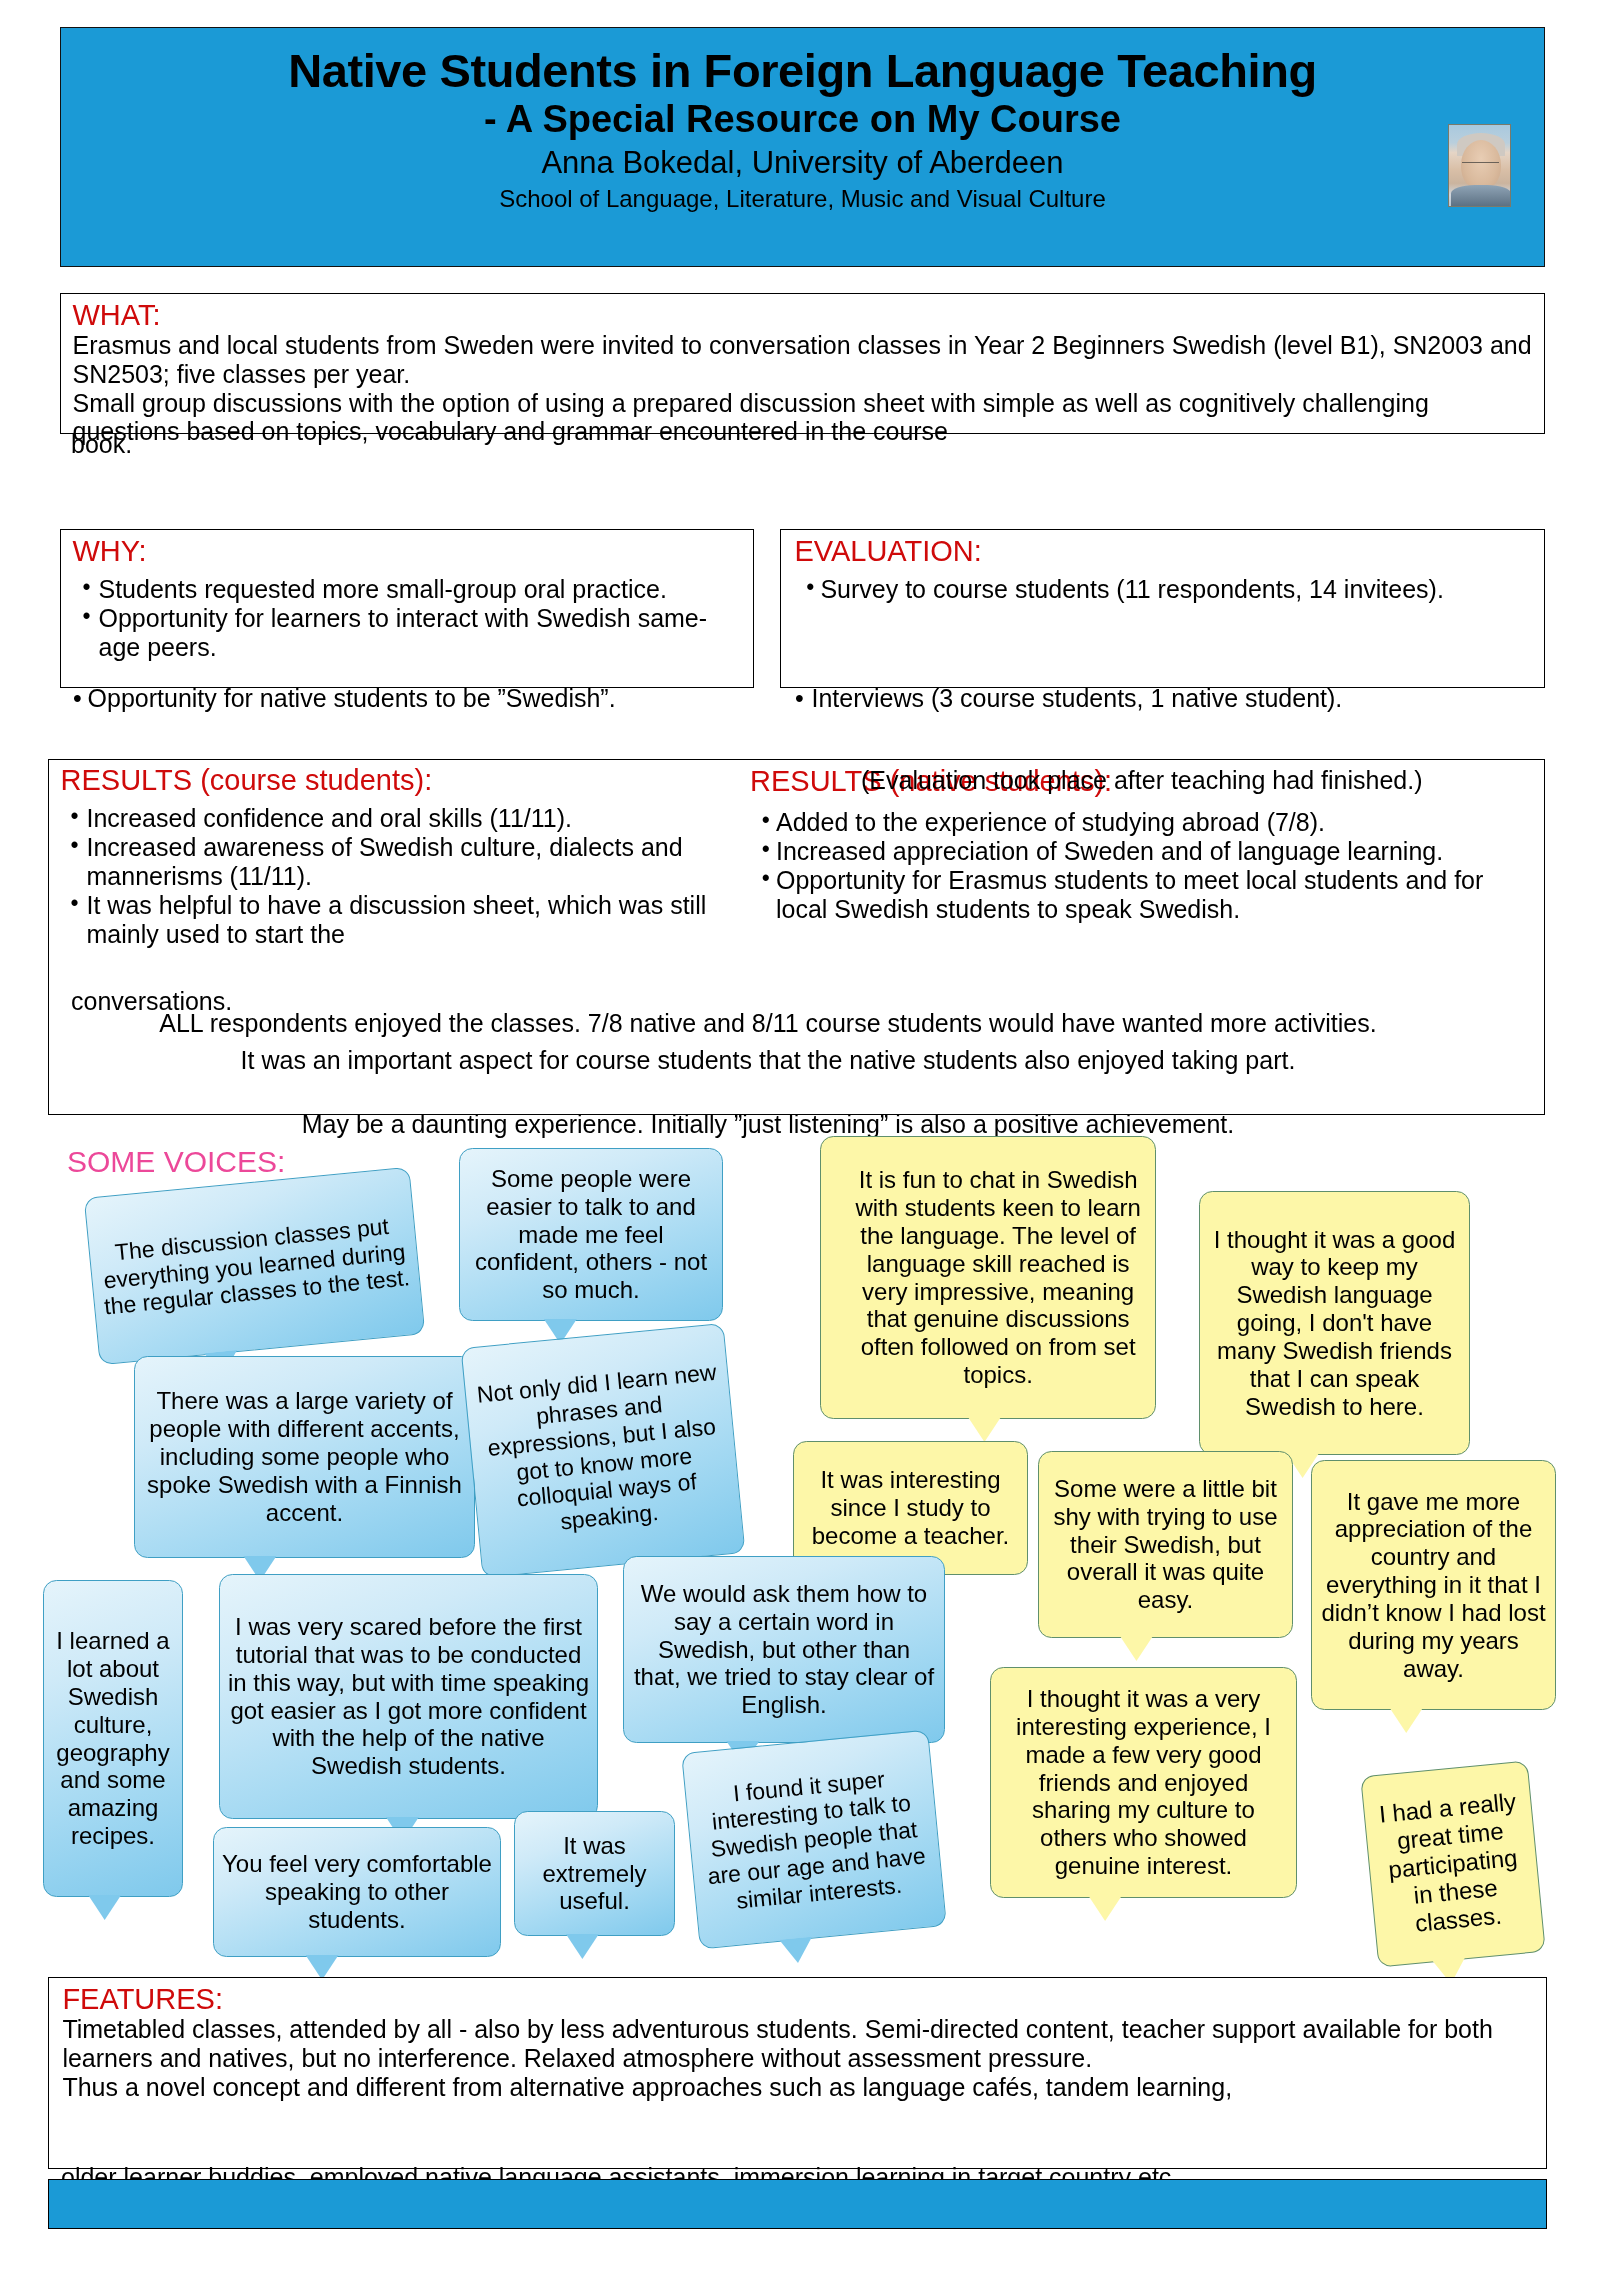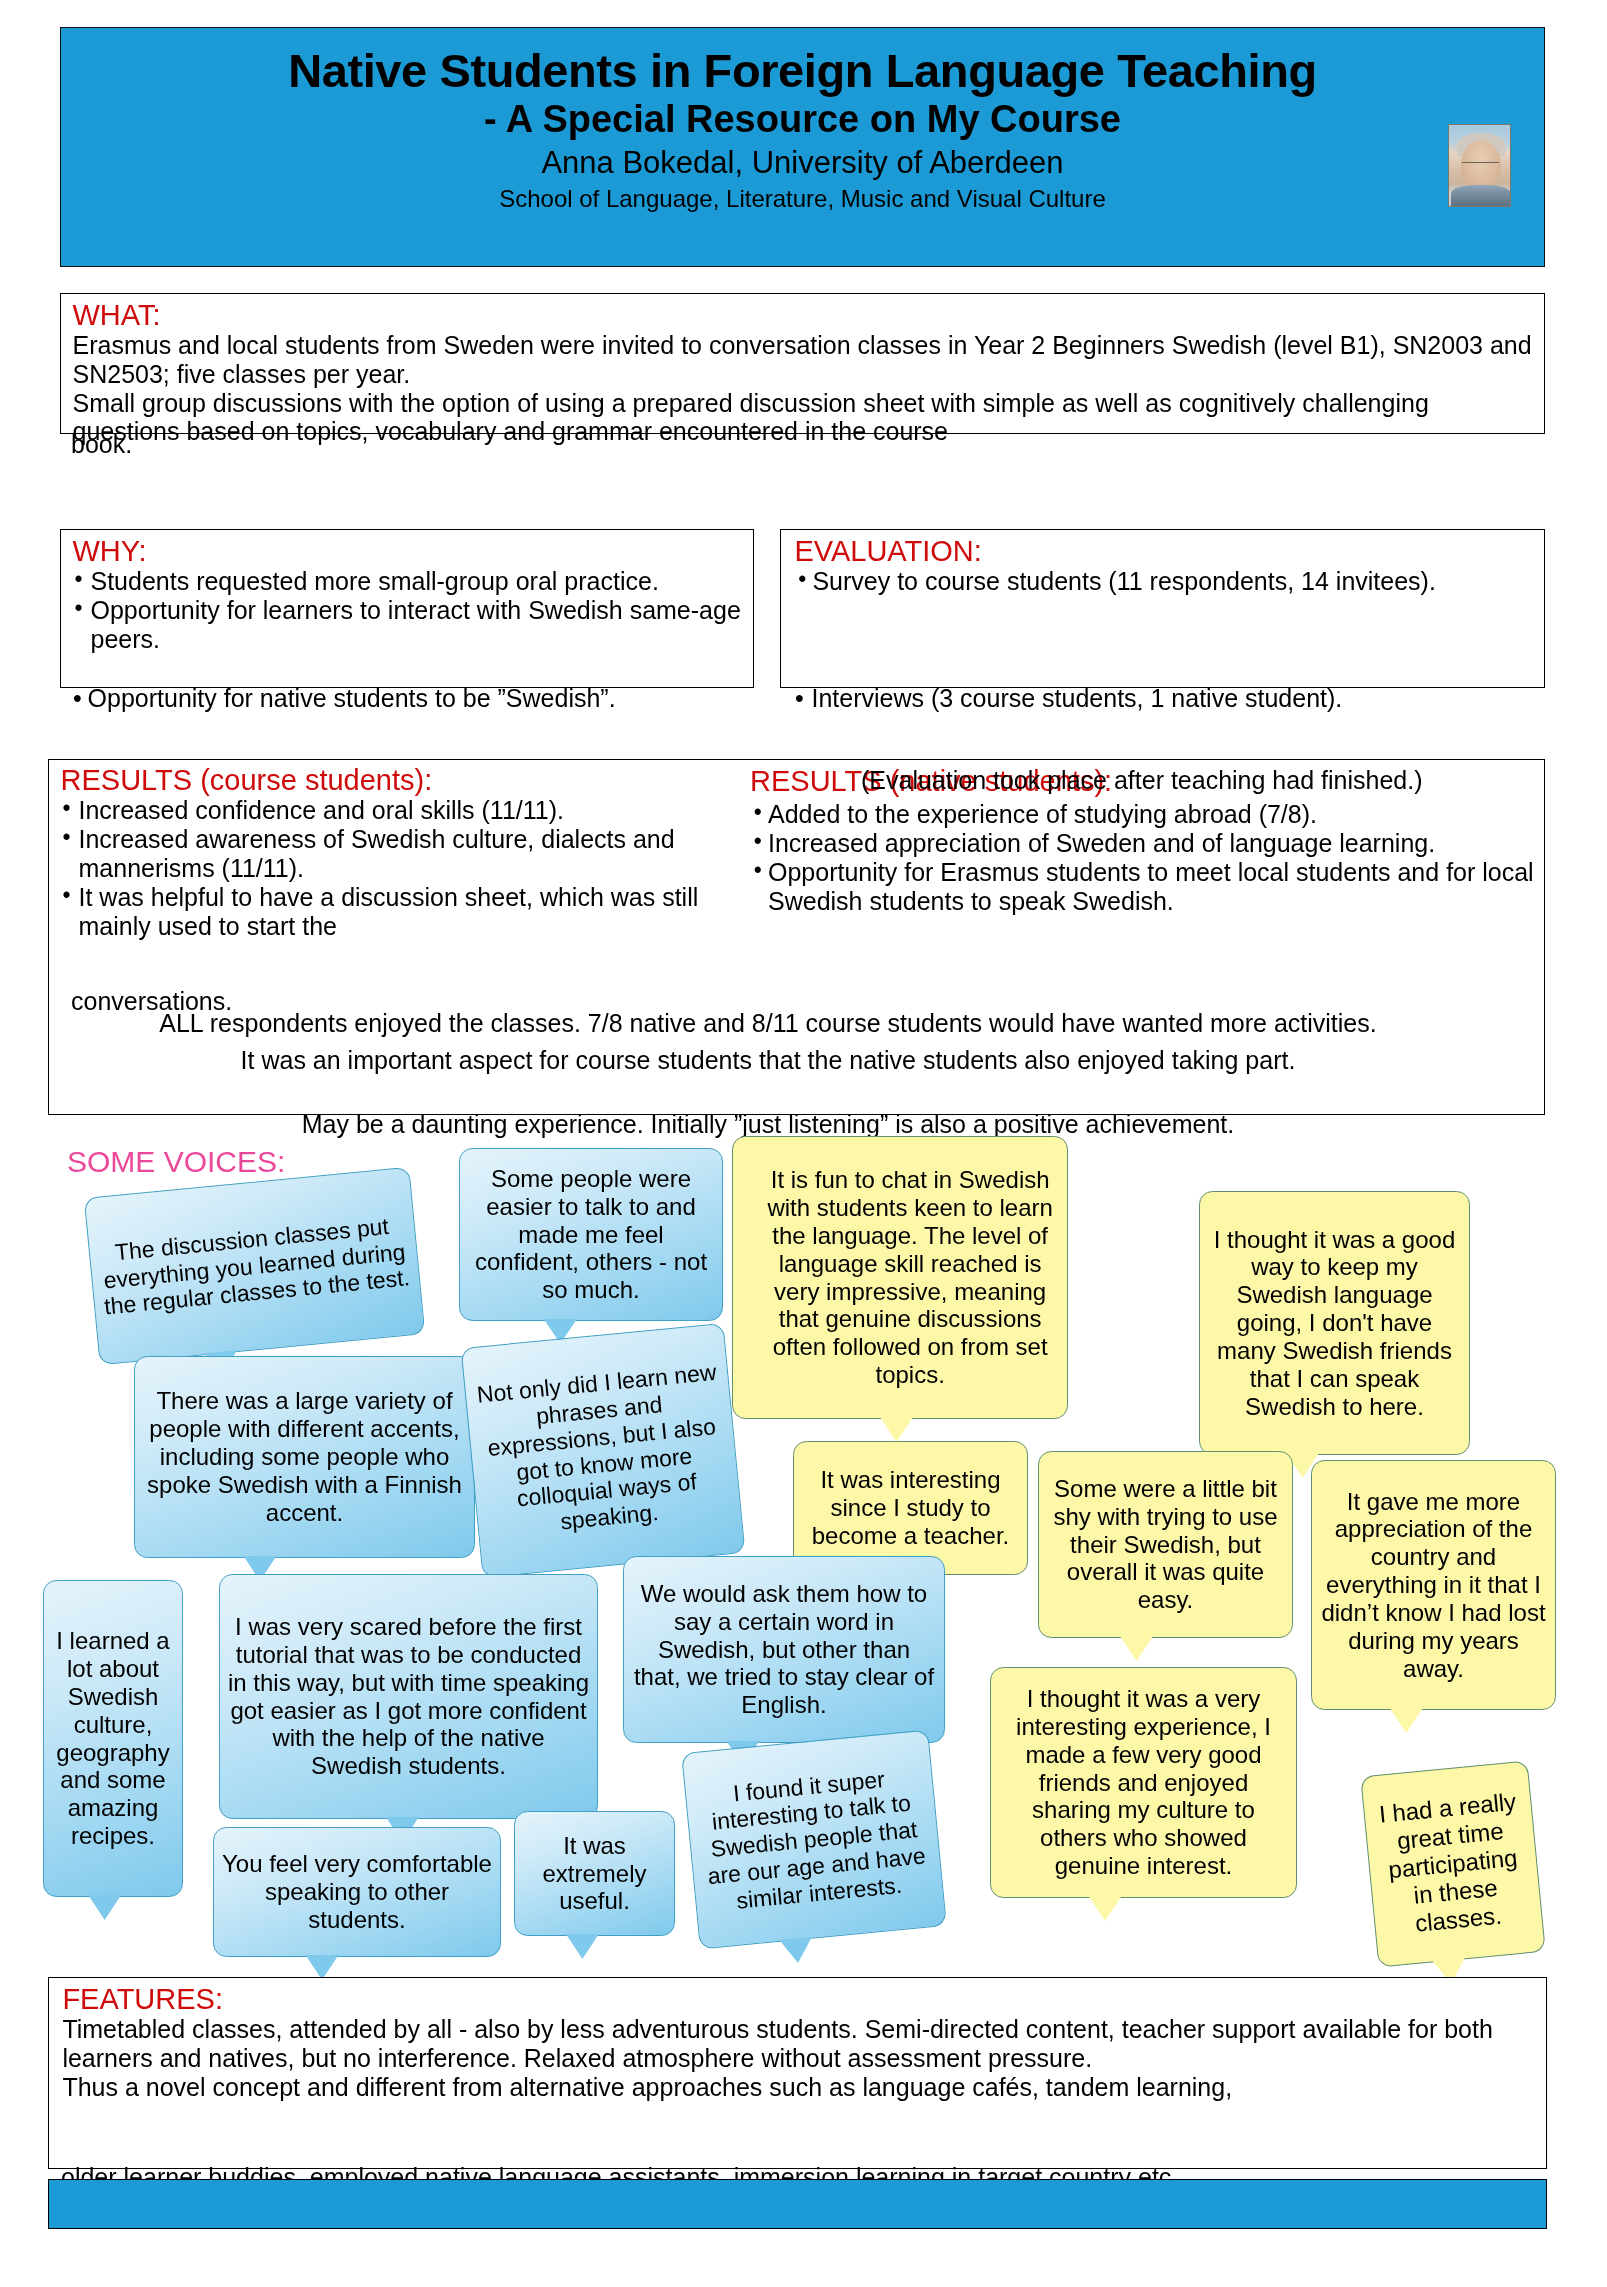--- a/index.html
+++ b/index.html
@@ -50,21 +50,21 @@
   }
 
   
   .box{
     position:absolute; box-sizing:border-box; background:#fff;
     border:1.9px solid #000; overflow:visible;
   }
   .box.thin{border-width:1px;padding-left:40px;}
   .sec-head{color:#cf0a0a; font-size:29px; line-height:1.08; white-space:nowrap;}
   .bodytxt{font-size:25px; color:#000; line-height:1.15;}
-  ul.bl{margin:0; padding:0; list-style:none;}
+  ul.bl{margin:8px; padding:0; list-style:none;}
   ul.bl li{
     position:relative; padding-left:18px; font-size:25px; line-height:1.16; color:#000;
   }
   ul.bl li:before{
     content:"\2022"; position:absolute; left:1.9px; top:-1px; font-size:23px;
   }
   ul.bl.sp li:before{left:3.8px;}
 
   
   #what-box{left:60px; top:293px; width:1485px; height:141px;}
@@ -223,21 +223,21 @@
   <div class="bubble blue rot-n5" style="left:91px;top:1182px;width:327px;height:168px;font-size:23px;">
     <span class="txt">The discussion classes put everything you learned during the regular classes to the test.</span>
     <span class="tail"></span>
   </div>
 
   <div class="bubble blue" style="left:459px;top:1148px;width:264px;height:173px;font-size:24px;">
     <span class="txt">Some people were easier to talk to and made me feel confident, others - not so much.</span>
     <span class="tail"></span>
   </div>
 
-  <div class="bubble yellow" style="left:732px;top:1136px;width:336px;height:283px;font-size:24px;padding-left:28px;">
+  <div class="bubble yellow" style="left:820px;top:1136px;width:336px;height:283px;font-size:24px;padding-left:28px;">
     <span class="txt">It is fun to chat in Swedish with students keen to learn the language. The level of language skill reached is very impressive, meaning that genuine discussions often followed on from set topics.</span>
     <span class="tail c"></span>
   </div>
 
   <div class="bubble yellow" style="left:1199px;top:1167px;width:271px;height:264px;font-size:24px;margin-top:24px;">
     <span class="txt">I thought it was a good way to keep my Swedish language going, I don't have many Swedish friends that I can speak Swedish to here.</span>
     <span class="tail"></span>
   </div>
 
   <div class="bubble blue" style="left:134px;top:1356px;width:341px;height:202px;font-size:24px;">

